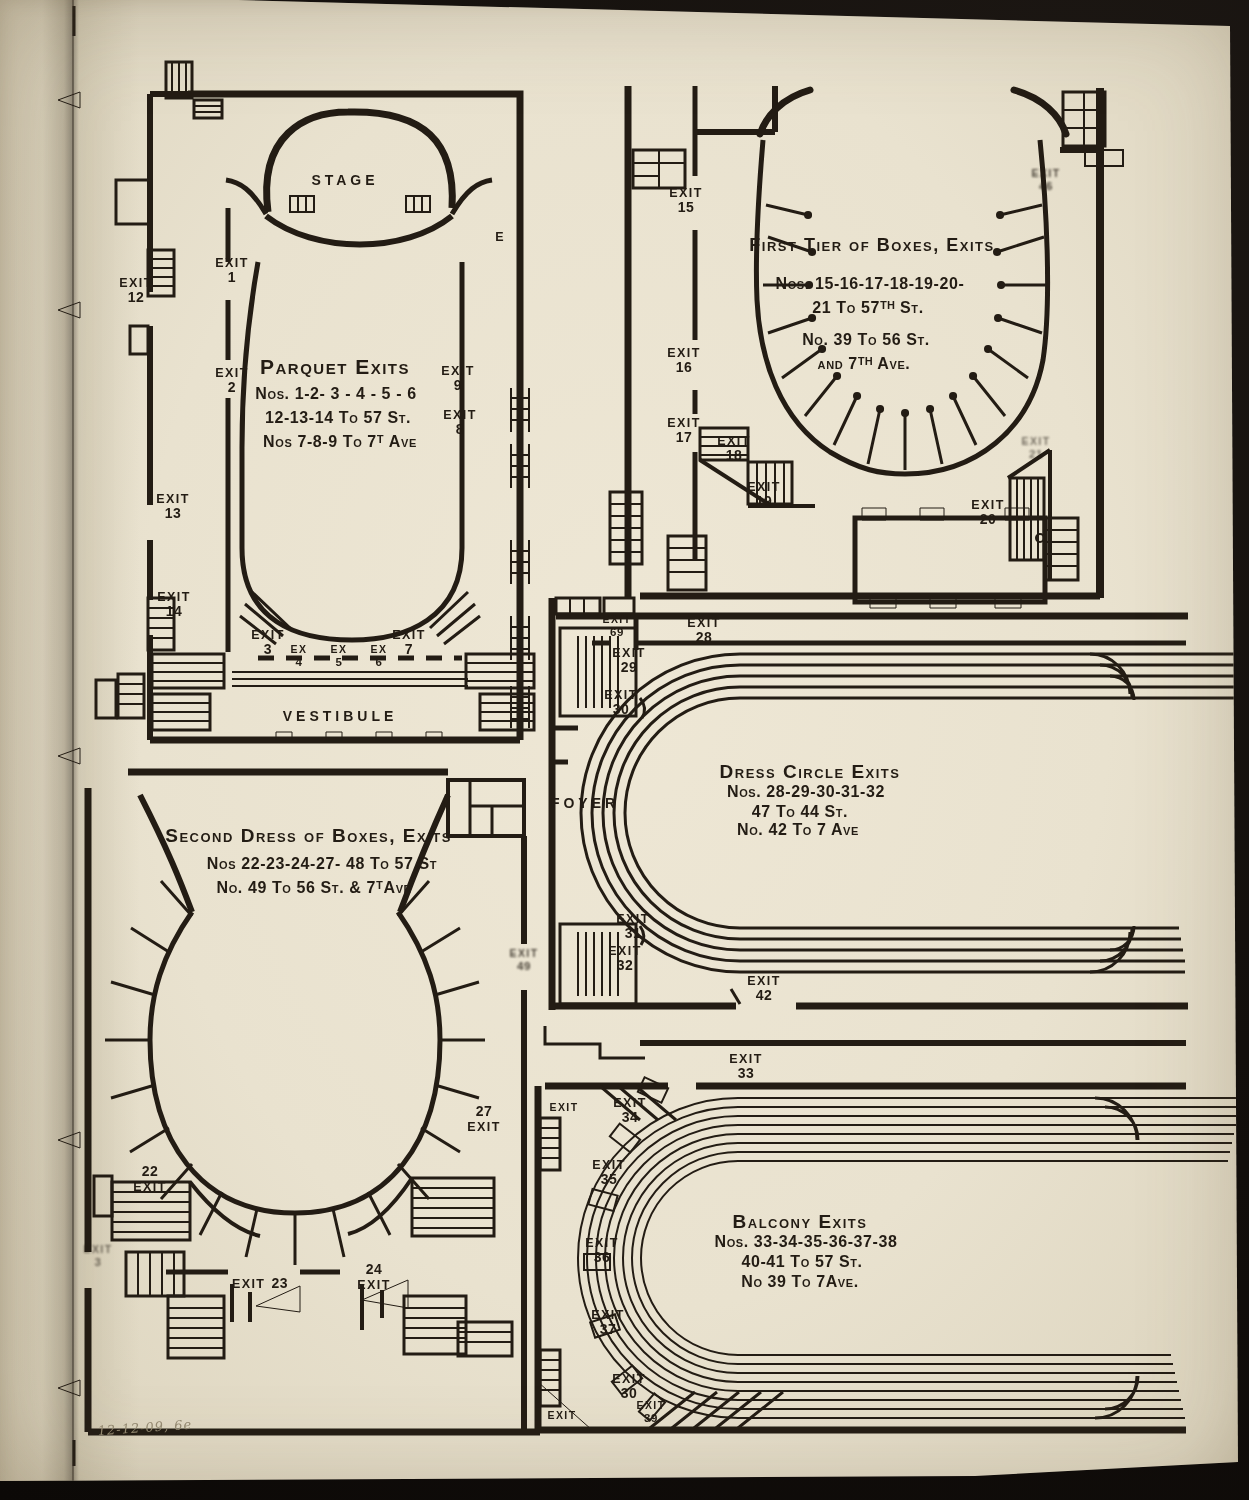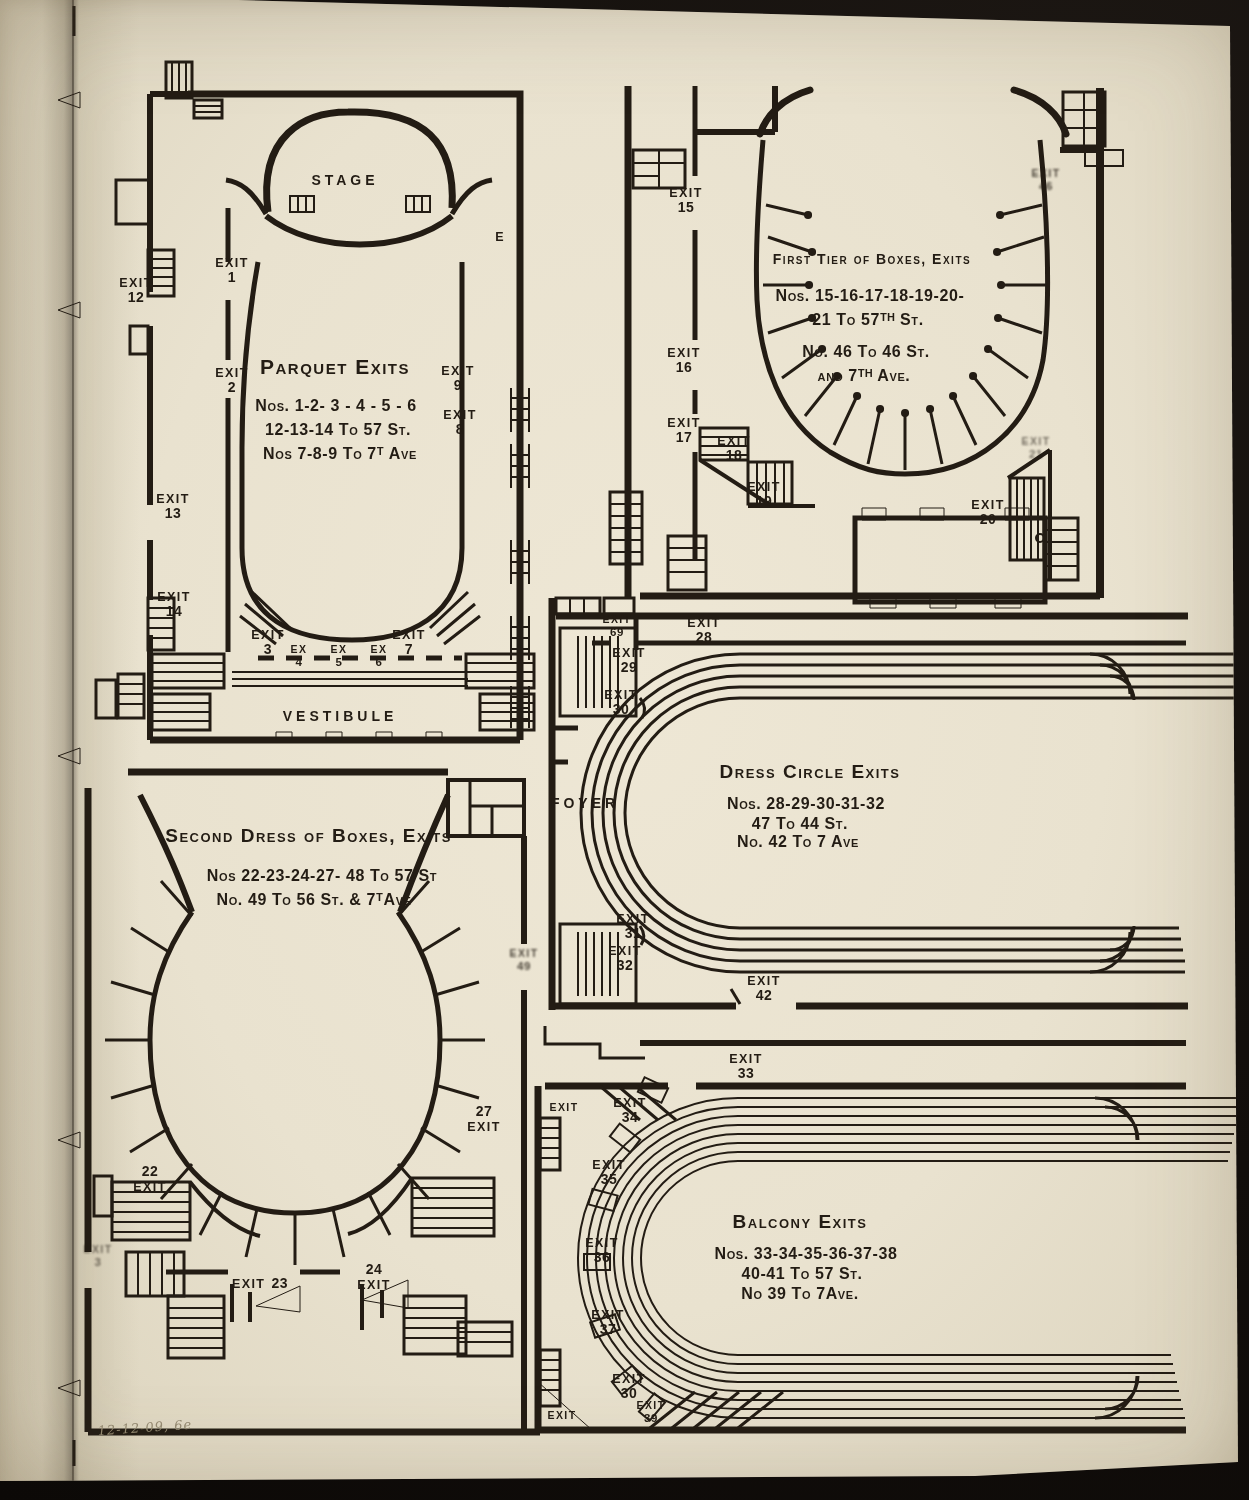--- a/index.html
+++ b/index.html
@@ -31,21 +31,21 @@
   .ex{font-size:12.5px;letter-spacing:1.4px;line-height:1.12;}
   .ex .n{display:block;font-size:14px;letter-spacing:.5px;}
   .numtop .n{display:block;}
   .inline .n{display:inline;margin-left:6px;}
   .sm{font-size:10.5px;}
   .sm .n{font-size:11.5px;}
   .smudge{filter:blur(.9px);opacity:.8;}
   .smudge2{filter:blur(1.3px);opacity:.6;}
   .big{font-size:14px;letter-spacing:4px;}
   .pt{font-variant:small-caps;font-size:21px;letter-spacing:1.5px;line-height:1;}
-  .pl{font-variant:small-caps;font-size:16px;letter-spacing:.6px;line-height:1;margin-top:12px;}
+  .pl{font-variant:small-caps;font-size:16px;letter-spacing:.6px;line-height:1;}
   .cap{font-family:"Liberation Serif",serif;font-weight:700;font-size:27px;
        letter-spacing:7px;word-spacing:16px;}
   .pencil{font-family:"DejaVu Serif",serif;font-style:italic;font-weight:400;
        font-size:13px;color:#958b73;transform:translateX(-50%) rotate(-4deg);letter-spacing:1px;}
 </style>
 </head>
 <body>
 
 <div class="photo-bg"></div>
 
@@ -281,24 +281,24 @@
     <div class="lb ex" style="left:500px;top:230px">E</div>
     <div class="lb ex" style="left:173px;top:492px"><span>EXIT</span><span class="n">13</span></div>
     <div class="lb ex" style="left:174px;top:590px"><span>EXIT</span><span class="n">14</span></div>
     <div class="lb ex" style="left:268px;top:628px"><span>EXIT</span><span class="n">3</span></div>
     <div class="lb ex sm" style="left:299px;top:644px"><span>EX</span><span class="n">4</span></div>
     <div class="lb ex sm" style="left:339px;top:644px"><span>EX</span><span class="n">5</span></div>
     <div class="lb ex sm" style="left:379px;top:644px"><span>EX</span><span class="n">6</span></div>
     <div class="lb ex" style="left:409px;top:628px"><span>EXIT</span><span class="n">7</span></div>
     <div class="lb big" style="left:340px;top:708px">VESTIBULE</div>
 
-    <div class="lb pt" style="left:872px;top:252px;font-size:14px">First Tier of Boxes, Exits</div>
+    <div class="lb pt" style="left:872px;top:236px;font-size:18px">First Tier of Boxes, Exits</div>
     <div class="lb pl" style="left:870px;top:276px">Nos. 15-16-17-18-19-20-</div>
     <div class="lb pl" style="left:868px;top:300px">21 To 57ᵀᴴ St.</div>
-    <div class="lb pl" style="left:866px;top:332px">No.   46 To 46 St.</div>
+    <div class="lb pl" style="left:866px;top:332px">No.   39 To 56 St.</div>
     <div class="lb pl" style="left:864px;top:356px">and 7ᵀᴴ Ave.</div>
     <div class="lb ex" style="left:686px;top:186px"><span>EXIT</span><span class="n">15</span></div>
     <div class="lb ex" style="left:684px;top:346px"><span>EXIT</span><span class="n">16</span></div>
     <div class="lb ex" style="left:684px;top:416px"><span>EXIT</span><span class="n">17</span></div>
     <div class="lb ex" style="left:734px;top:434px"><span>EXIT</span><span class="n">18</span></div>
     <div class="lb ex" style="left:764px;top:480px"><span>EXIT</span><span class="n">19</span></div>
     <div class="lb ex" style="left:988px;top:498px"><span>EXIT</span><span class="n">20</span></div>
     <div class="lb ex sm smudge" style="left:1046px;top:168px"><span>EXIT</span><span class="n">46</span></div>
     <div class="lb ex sm smudge2" style="left:1036px;top:436px"><span>EXIT</span><span class="n">21</span></div>
 

